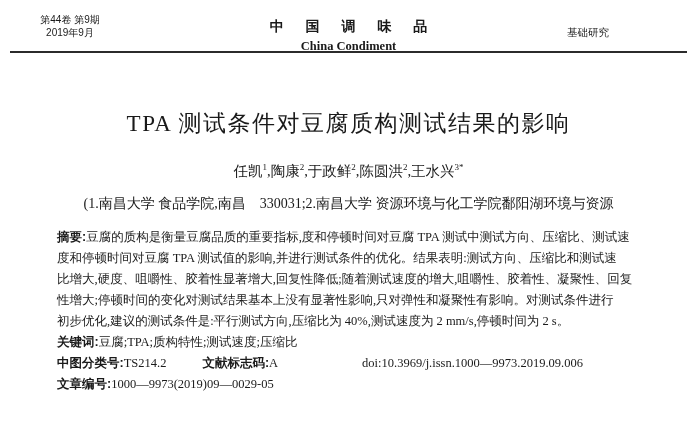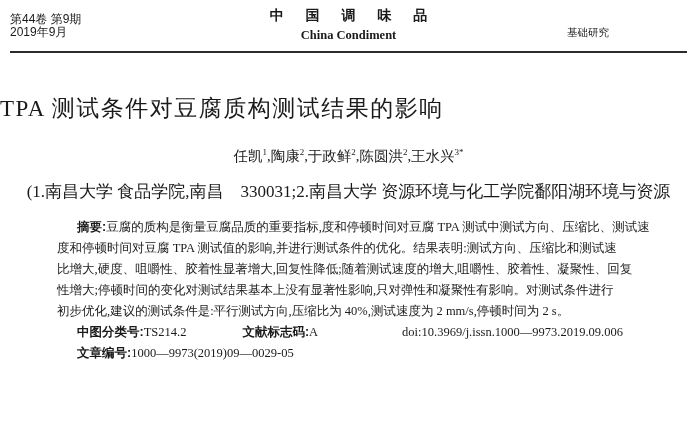--- a/index.html
+++ b/index.html
@@ -22,29 +22,29 @@
   
   .header{
     margin:0 10px;
     height:53px;
     display:grid;
     grid-template-columns:120px 1fr 120px;
     border-bottom:2px solid var(--rule);
   }
   .h-left{
     padding-top:13px;
-    text-align:left;
+    text-align:center;
     font-family:"Liberation Sans","DejaVu Sans",sans-serif;
-    font-size:12px;
+    font-size:10px;
     line-height:13px;
     white-space:nowrap;
   }
   .h-center{
     text-align:center;
-    padding-top:7px;
+    padding-top:18px;
   }
   .journal-cn{
     font-family:"Liberation Sans","DejaVu Sans",sans-serif;
     font-size:14px;
     font-weight:600;
     letter-spacing:9px;
     text-indent:9px;
     white-space:nowrap;
   }
   .journal-en{
@@ -56,55 +56,55 @@
   }
   .h-right{
     font-family:"Liberation Sans","DejaVu Sans",sans-serif;
     font-size:10.5px;
     text-align:left;
     padding:26px 24px 0 0;
     white-space:nowrap;
   }
   
   .title{
-    margin-top:40px;
+    margin-top:55px;
+    text-align:center;
     font-size:23px;
     font-weight:400;
     letter-spacing:1.5px;
     white-space:nowrap;
   }
   .authors{
     margin-top:23px;
     text-align:center;
     font-size:14.5px;
     white-space:nowrap;
   }
   .authors sup{
     font-size:9px;
     vertical-align:super;
     line-height:0;
   }
   .affil{
     margin-top:14px;
     text-align:center;
-    font-size:17px;
+    font-size:14px;
     white-space:nowrap;
   }
   .affil + .affil{margin-top:9px;}
   
   .abstract{
     margin:14px 56px 0 57px;
     font-size:12.5px;
     line-height:21px;
   }
   .abs-line{white-space:nowrap;}
   .lbl{
     font-family:"Liberation Sans","DejaVu Sans",sans-serif;
     font-weight:700;
-    margin-left:20px;
   }
   .meta-row{
     display:flex;
     white-space:nowrap;
     align-items:center;
   }
   .meta-item-2{margin-left:36px;}
   .meta-item-3{margin-left:84px;font-family:Liberation Serif, serif;}
 </style>
 </head>
@@ -129,20 +129,21 @@
   <div class="authors"><span>任凯</span><sup>1</sup>,<span>陶康</span><sup>2</sup>,<span>于政鲜</span><sup>2</sup>,<span>陈圆洪</span><sup>2</sup>,<span>王水兴</span><sup>3*</sup></div>
 
   <div class="affil">(1.南昌大学 食品学院,南昌　330031;2.南昌大学 资源环境与化工学院鄱阳湖环境与资源</div>
 
   <section class="abstract">
     <div class="abs-line"><span class="lbl">摘要:</span><span>豆腐的质构是衡量豆腐品质的重要指标,度和停顿时间对豆腐 TPA 测试中测试方向、压缩比、测试速</span></div>
     <div class="abs-line"><span>度和停顿时间对豆腐 TPA 测试值的影响,并进行测试条件的优化。结果表明:测试方向、压缩比和测试速</span></div>
     <div class="abs-line"><span>比增大,硬度、咀嚼性、胶着性显著增大,回复性降低;随着测试速度的增大,咀嚼性、胶着性、凝聚性、回复</span></div>
     <div class="abs-line"><span>性增大;停顿时间的变化对测试结果基本上没有显著性影响,只对弹性和凝聚性有影响。对测试条件进行</span></div>
     <div class="abs-line"><span>初步优化,建议的测试条件是:平行测试方向,压缩比为 40%,测试速度为 2 mm/s,停顿时间为 2 s。</span></div>
+    <div class="abs-line"><span class="lbl">关键词:</span><span>豆腐;TPA;质构特性;测试速度;压缩比</span></div>
 
     <div class="meta-row">
       <span class="meta-item"><span class="lbl">中图分类号:</span><span>TS214.2</span></span>
       <span class="meta-item meta-item-2"><span class="lbl">文献标志码:</span><span>A</span></span>
       <span class="meta-item meta-item-3">doi:10.3969/j.issn.1000—9973.2019.09.006</span>
     </div>
 
     <div class="meta-row">
       <span class="meta-item"><span class="lbl">文章编号:</span><span>1000—9973(2019)09—0029-05</span></span>
     </div>

